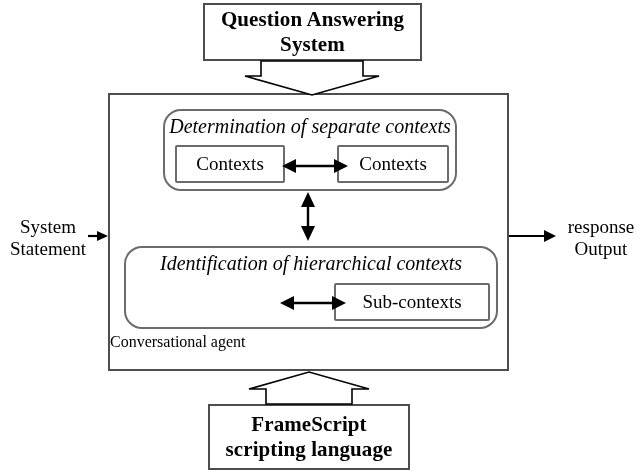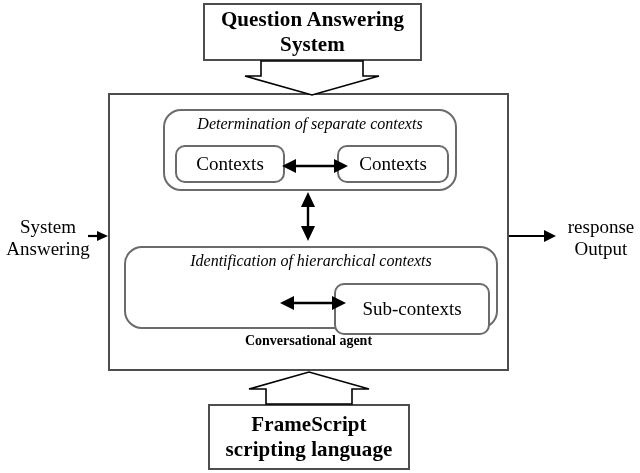--- a/index.html
+++ b/index.html
@@ -84,52 +84,51 @@
     padding-left: 9px;
   }
 
   .panel-title {
     position: absolute;
     left: 0;
     right: 0;
     top: 4px;
     text-align: center;
     font-style: italic;
-    font-size: 16px;
+    font-size: 20px;
     line-height: 1.1;
     white-space: nowrap;
   }
 
   
   .inner-box {
     position: absolute;
     box-sizing: border-box;
     border: 2px solid #6b6b6b;
-    border-radius: 10px;
+    border-radius: 2px;
     background: #ffffff;
     display: flex;
     align-items: center;
     justify-content: center;
     font-size: 19px;
     white-space: nowrap;
   }
   #contexts-left-box  { left: 10px;  top: 34px; width: 110px; height: 38px; }
   #contexts-right-box { left: 172px; top: 34px; width: 112px; height: 38px; }
   #super-contexts-box { left: 8px;   top: 35px; width: 154px; height: 38px; }
-  #sub-contexts-box   { left: 208px; top: 35px; width: 156px; height: 52px; }
+  #sub-contexts-box   { left: 208px; top: 35px; width: 156px; height: 38px; }
 
   
   #conversational-agent-label {
     position: absolute;
     left: 0;
     right: 0;
     top: 238px;
-    text-align: center;
-    font-weight: bold;
-    font-size: 14px;
+    font-weight: normal;
+    font-size: 16px;
     white-space: nowrap;
   }
 
   
   .side-label {
     position: absolute;
     font-size: 19px;
     line-height: 1.15;
     text-align: center;
     white-space: nowrap;
@@ -183,21 +182,21 @@
 
   <div class="rect-box" id="framescript-box">
     <div class="box-text">
       <div>FrameScript</div>
       <div>scripting language</div>
     </div>
   </div>
 
   <div class="side-label" id="input-statement-label">
     <div>System</div>
-    <div>Answering</div>
+    <div>Statement</div>
   </div>
   <div class="side-label" id="output-response-label">
     <div>response</div>
     <div>Output</div>
   </div>
 
   <svg id="arrow-layer" viewBox="0 0 640 473">
 
     <polygon points="261,61 261,76 245,76 312,95 379,76 363,76 363,61" fill="#ffffff" stroke="#000000" stroke-width="1.6" stroke-linejoin="miter"></polygon>
 

